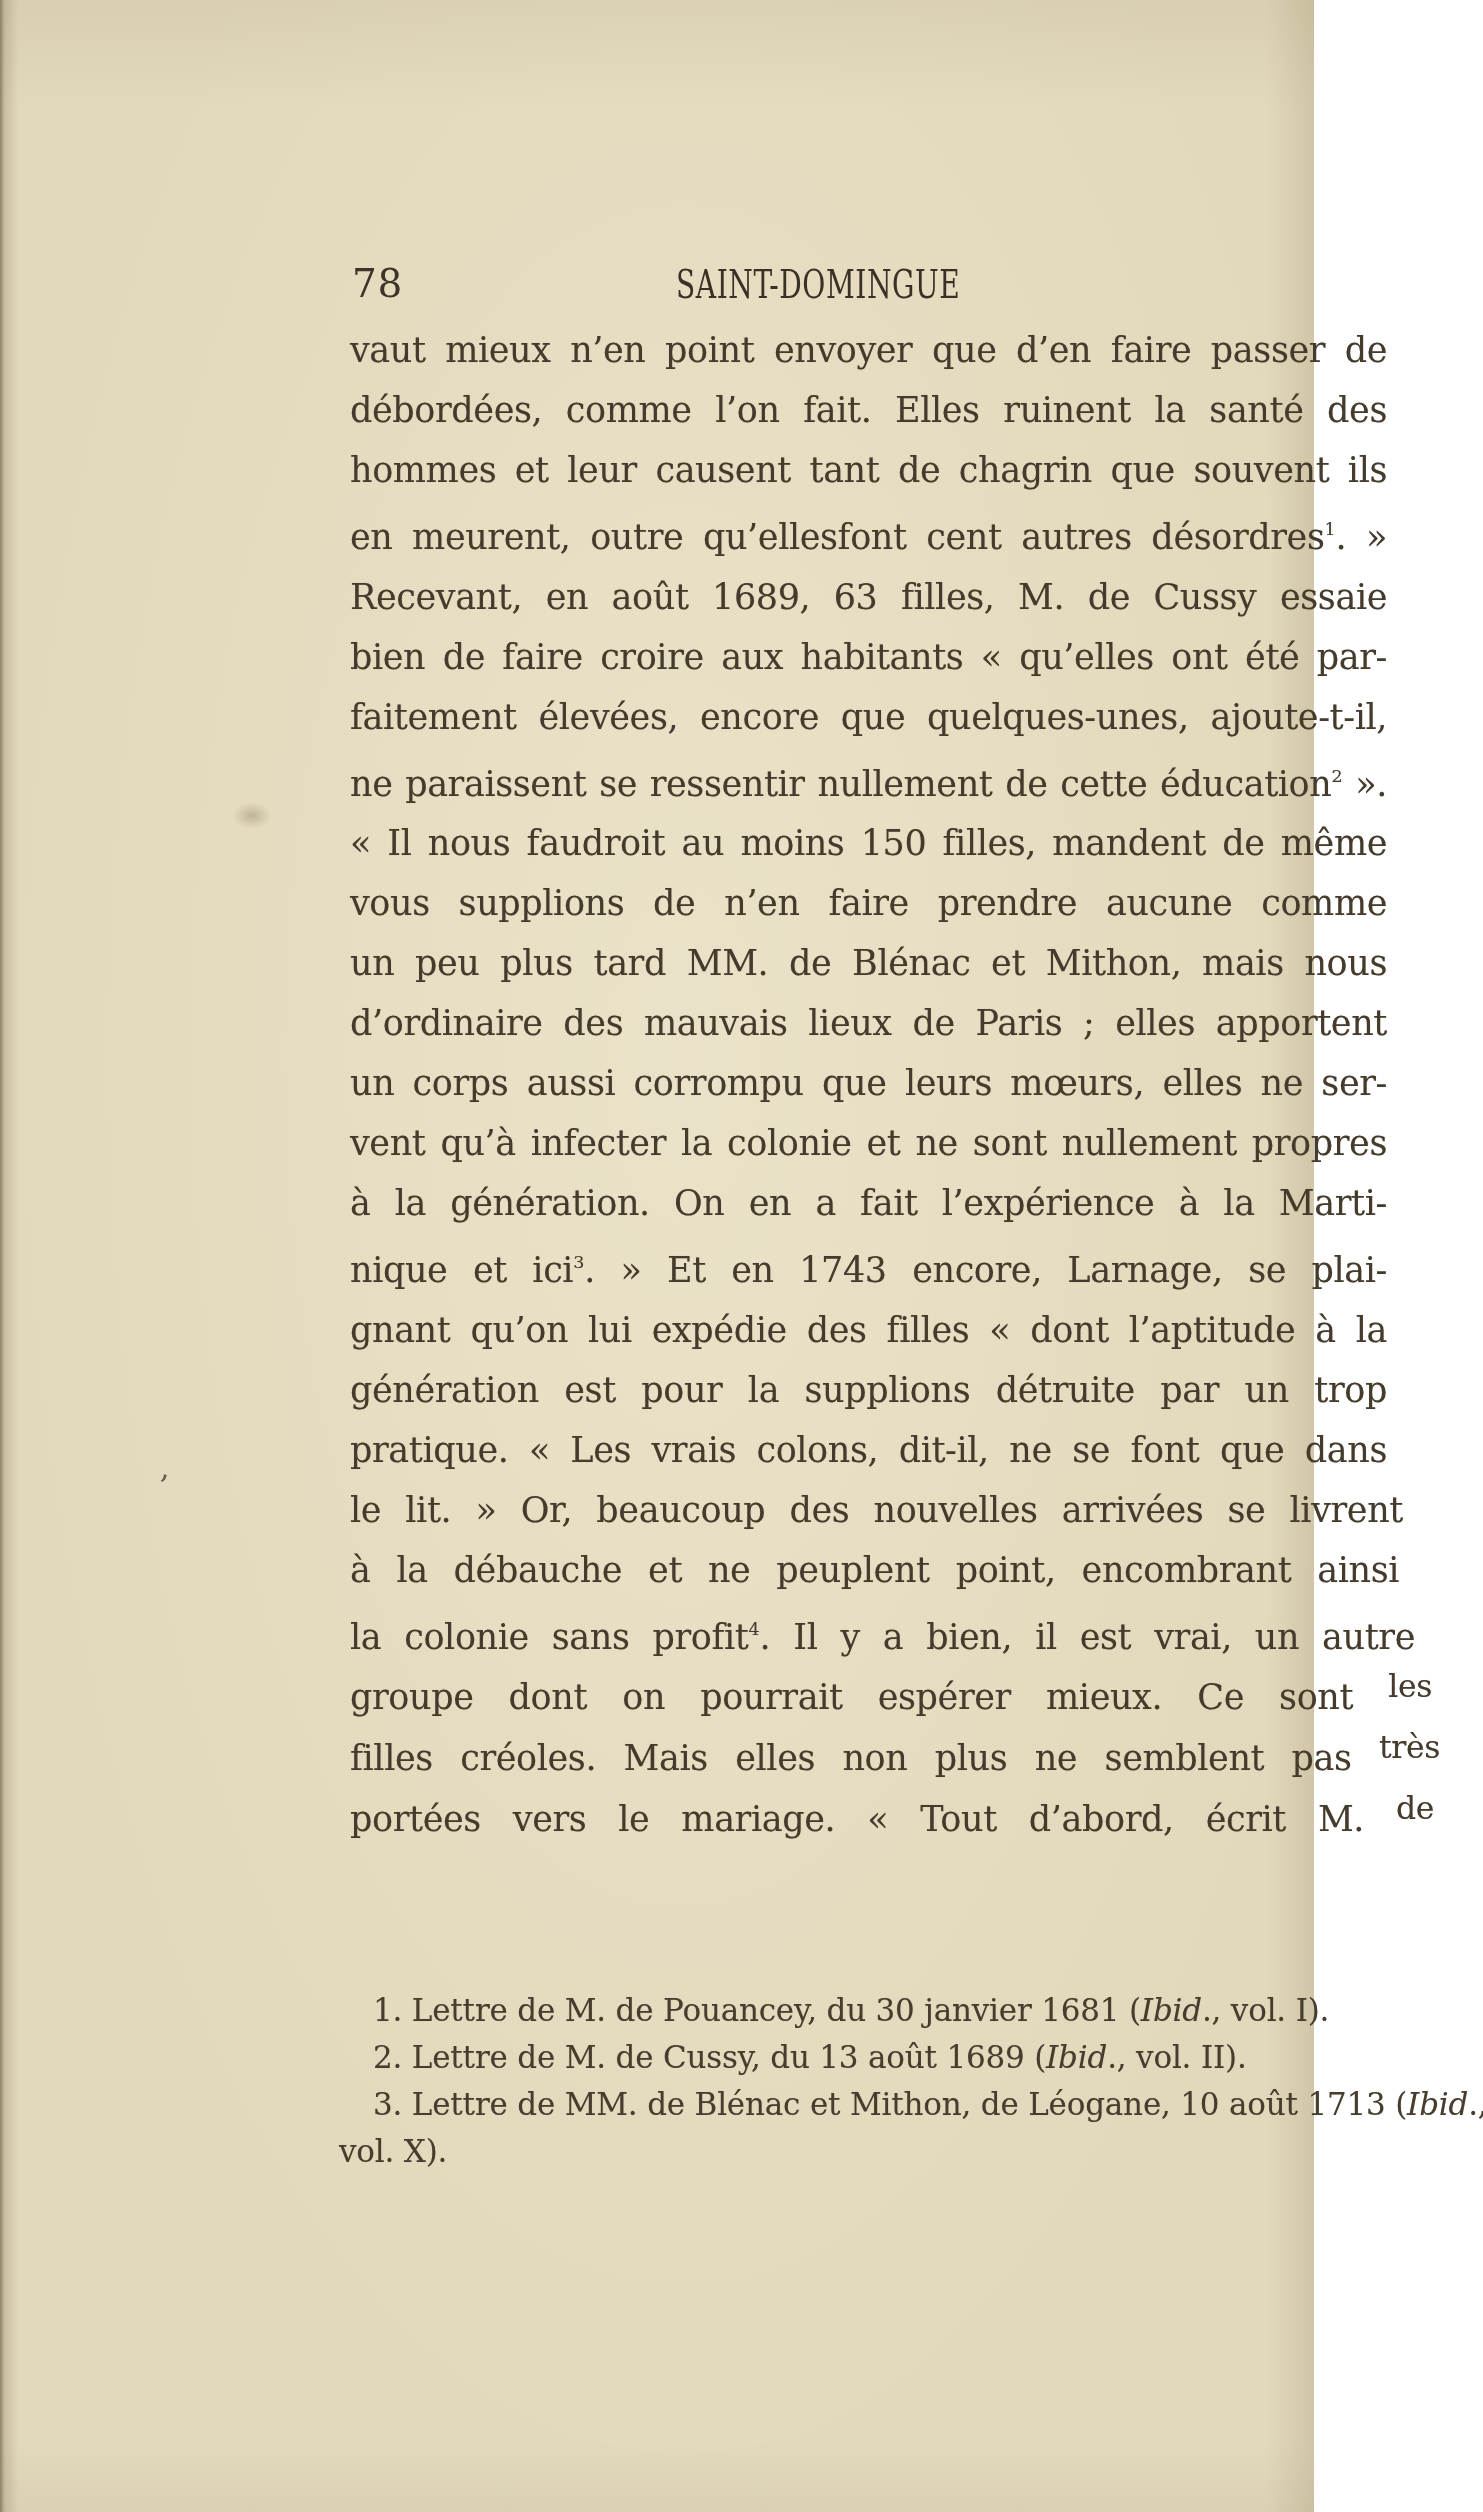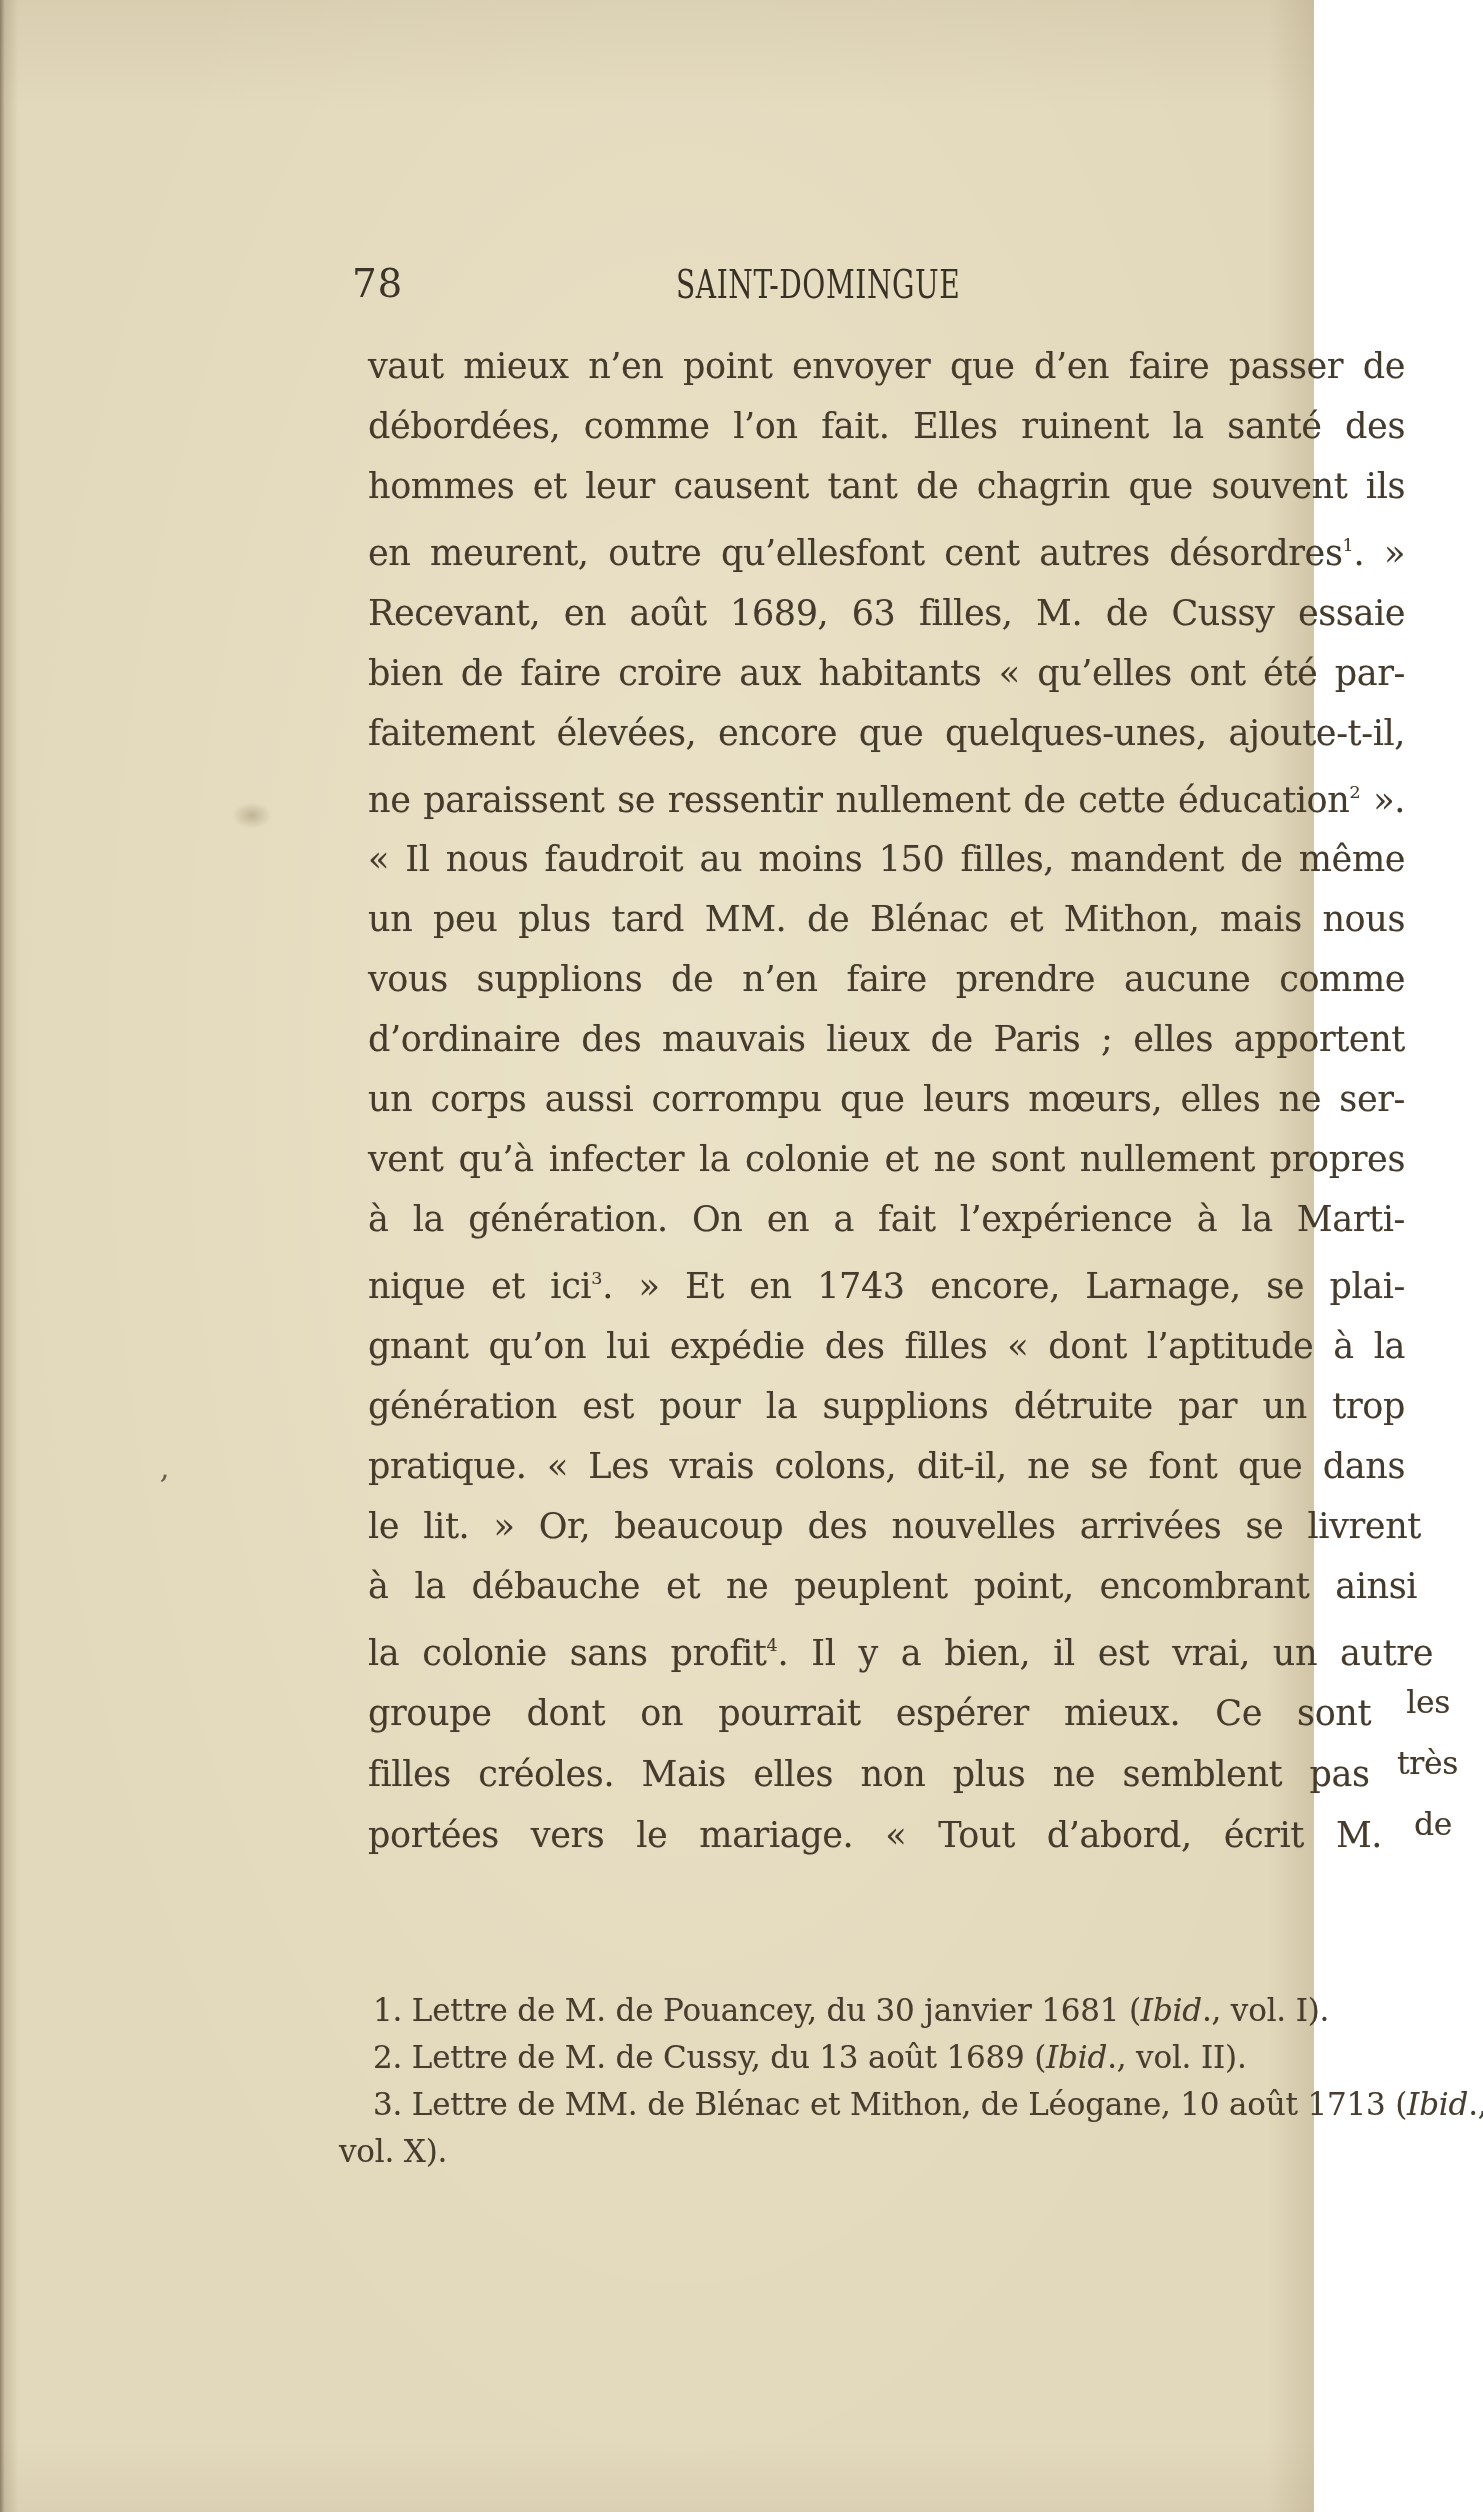--- a/index.html
+++ b/index.html
@@ -23,21 +23,21 @@
     font-size:39px;line-height:44px;color:#3e352a;
     letter-spacing:0.8px;
   }
   .header-title{
     position:absolute;left:676px;top:1.6px;
     font-size:39px;line-height:42px;color:#3a3126;
     letter-spacing:0.8px;white-space:nowrap;
     transform:scaleX(0.72);transform-origin:left top;
   }
   .body-block{
-    position:absolute;left:350px;top:336px;width:1037px;margin-left:18px;
+    position:absolute;left:350px;top:320px;width:1037px;
   }
   .bline{
     width:1037px;
     font-size:35px;line-height:60px;
     letter-spacing:-0.4px;
     text-align:justify;
     text-align-last:justify;
     white-space:normal;
     color:#453b2d;
     text-shadow:0 0 0.8px rgba(92,80,60,0.35);
@@ -86,22 +86,22 @@
   <div class="body-block" id="body-block">
       <div class="bline">vaut mieux n’en point envoyer que d’en faire passer de</div>
       <div class="bline">débordées, comme l’on fait. Elles ruinent la santé des</div>
       <div class="bline">hommes et leur causent tant de chagrin que souvent ils</div>
       <div class="bline">en meurent, outre qu’ellesfont cent autres désordres<sup class="fnref">1</sup>. »</div>
       <div class="bline">Recevant, en août 1689, 63 filles, M. de Cussy essaie</div>
       <div class="bline">bien de faire croire aux habitants « qu’elles ont été par-</div>
       <div class="bline">faitement élevées, encore que quelques-unes, ajoute-t-il,</div>
       <div class="bline">ne paraissent se ressentir nullement de cette éducation<sup class="fnref">2</sup> ».</div>
       <div class="bline">« Il nous faudroit au moins 150 filles, mandent de même</div>
+      <div class="bline">vous supplions de n’en faire prendre aucune comme</div>
       <div class="bline">un peu plus tard MM. de Blénac et Mithon, mais nous</div>
-      <div class="bline">vous supplions de n’en faire prendre aucune comme</div>
       <div class="bline">d’ordinaire des mauvais lieux de Paris ; elles apportent</div>
       <div class="bline">un corps aussi corrompu que leurs mœurs, elles ne ser-</div>
       <div class="bline">vent qu’à infecter la colonie et ne sont nullement propres</div>
       <div class="bline">à la génération. On en a fait l’expérience à la Marti-</div>
       <div class="bline">nique et ici<sup class="fnref">3</sup>. » Et en 1743 encore, Larnage, se plai-</div>
       <div class="bline">gnant qu’on lui expédie des filles « dont l’aptitude à la</div>
       <div class="bline">génération est pour la supplions détruite par un trop</div>
       <div class="bline">pratique. « Les vrais colons, dit-il, ne se font que dans</div>
       <div class="bline" style="width: 1053px;">le lit. » Or, beaucoup des nouvelles arrivées se livrent</div>
       <div class="bline" style="width: 1049px;">à la débauche et ne peuplent point, encombrant ainsi</div>

